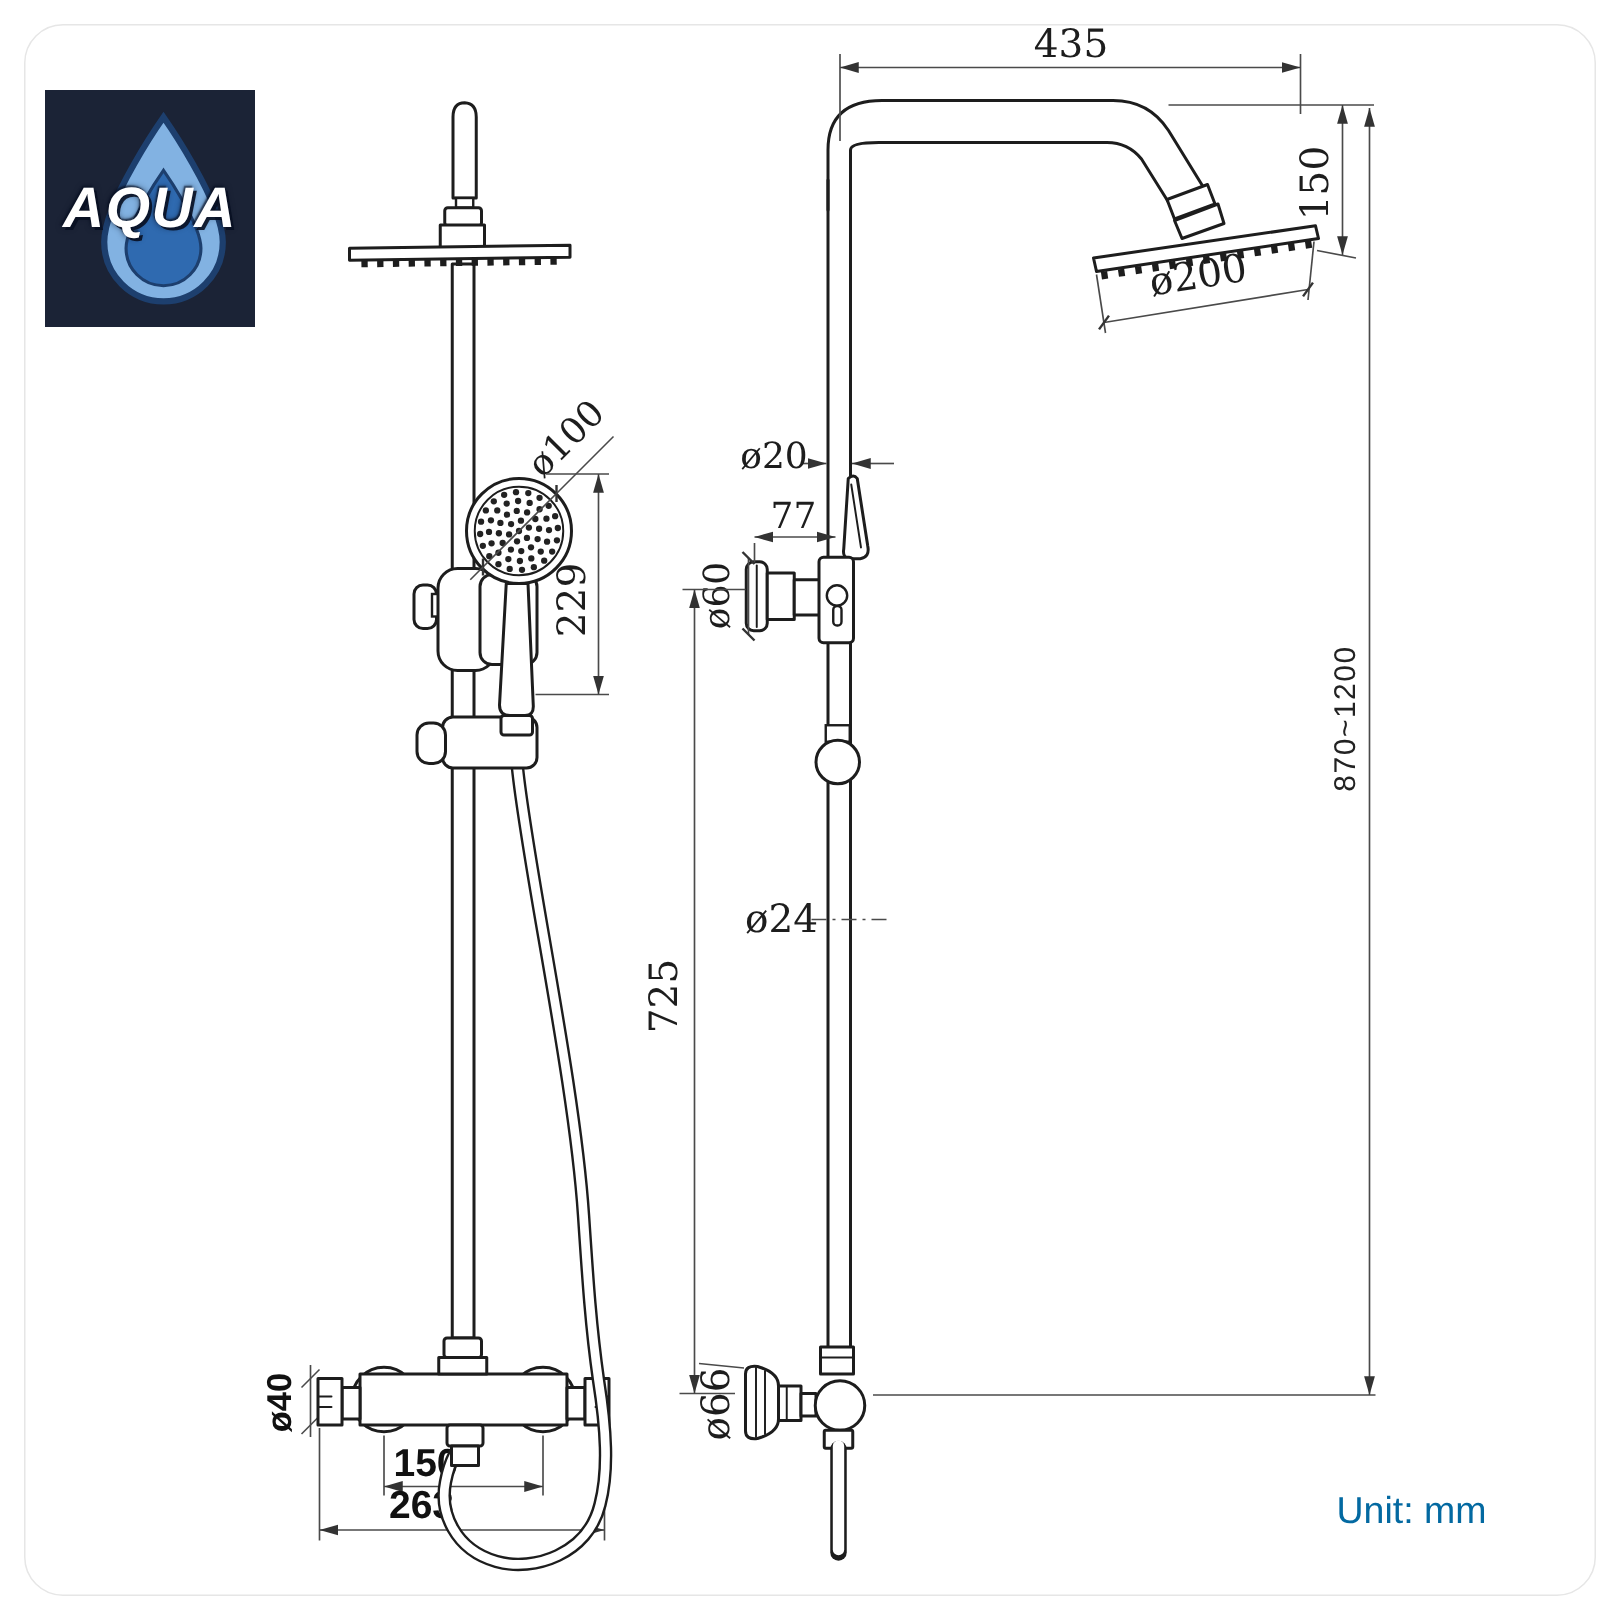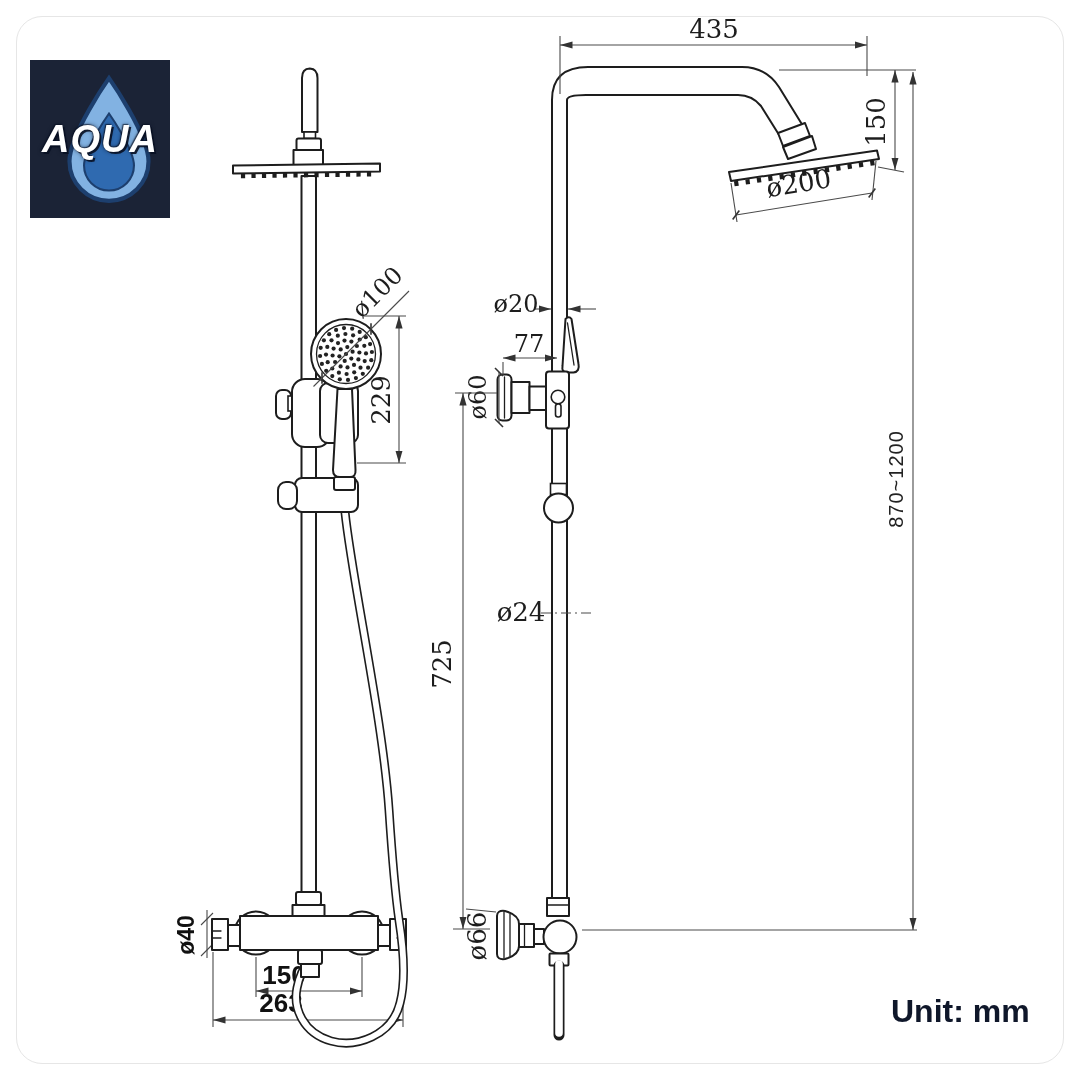--- a/index.html
+++ b/index.html
@@ -9,21 +9,21 @@
 
   
   .logo{position:absolute;left:30px;top:28px;width:140px;height:158px;background:#1b2336;
         display:flex;align-items:center;justify-content:center;margin-top:32px;}
   .logo .drop{position:absolute;left:27px;top:14px;width:104px;height:130px;}
   .logo .txt{position:relative;z-index:2;color:#ffffff;font-style:italic;font-weight:bold;
              font-size:38px;line-height:44px;letter-spacing:1px;text-align:center;
              text-shadow:2px 2px 0 rgba(8,16,34,.9),-1px -1px 1px rgba(8,16,34,.65),0 0 4px rgba(8,16,34,.7);}
 
   
-  .unit{position:absolute;left:891px;top:993px;font-size:32px;color:#0f172a;font-weight:700;}
+  .unit{position:absolute;left:891px;top:993px;font-size:25px;color:#0369a1;font-weight:400;}
 
   
   .o  {stroke:#1d1d1d;stroke-width:2;fill:none;stroke-linejoin:round;stroke-linecap:round;}
   .of {stroke:#1d1d1d;stroke-width:2;fill:#ffffff;stroke-linejoin:round;}
   .i  {stroke:#1d1d1d;stroke-width:1.3;fill:none;stroke-linecap:round;}
   .if {stroke:#1d1d1d;stroke-width:1.6;fill:#ffffff;}
   .dim{stroke:#4a4a4a;stroke-width:1.1;fill:none;}
   .dimd{stroke:#4a4a4a;stroke-width:1.1;fill:none;stroke-dasharray:10 4 2 4;}
   .hoseA{stroke:#1d1d1d;stroke-width:9;fill:none;stroke-linecap:round;}
   .hoseB{stroke:#ffffff;stroke-width:5.8;fill:none;stroke-linecap:round;}

